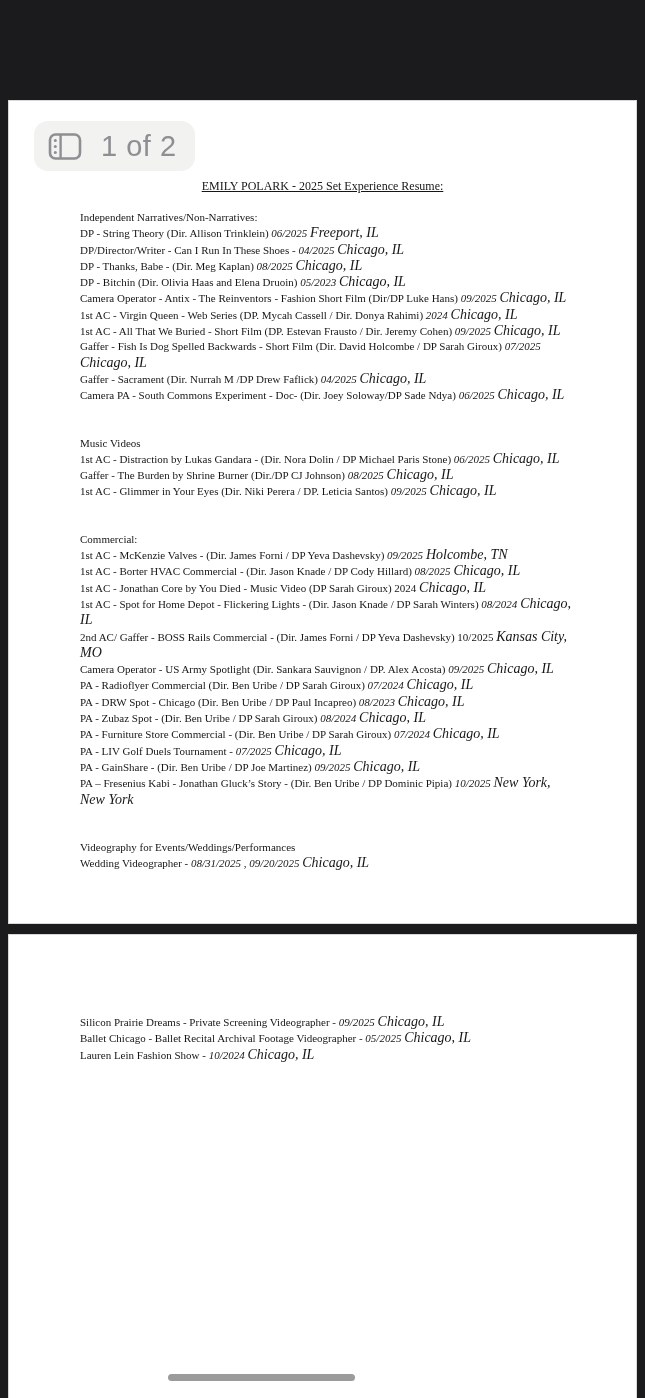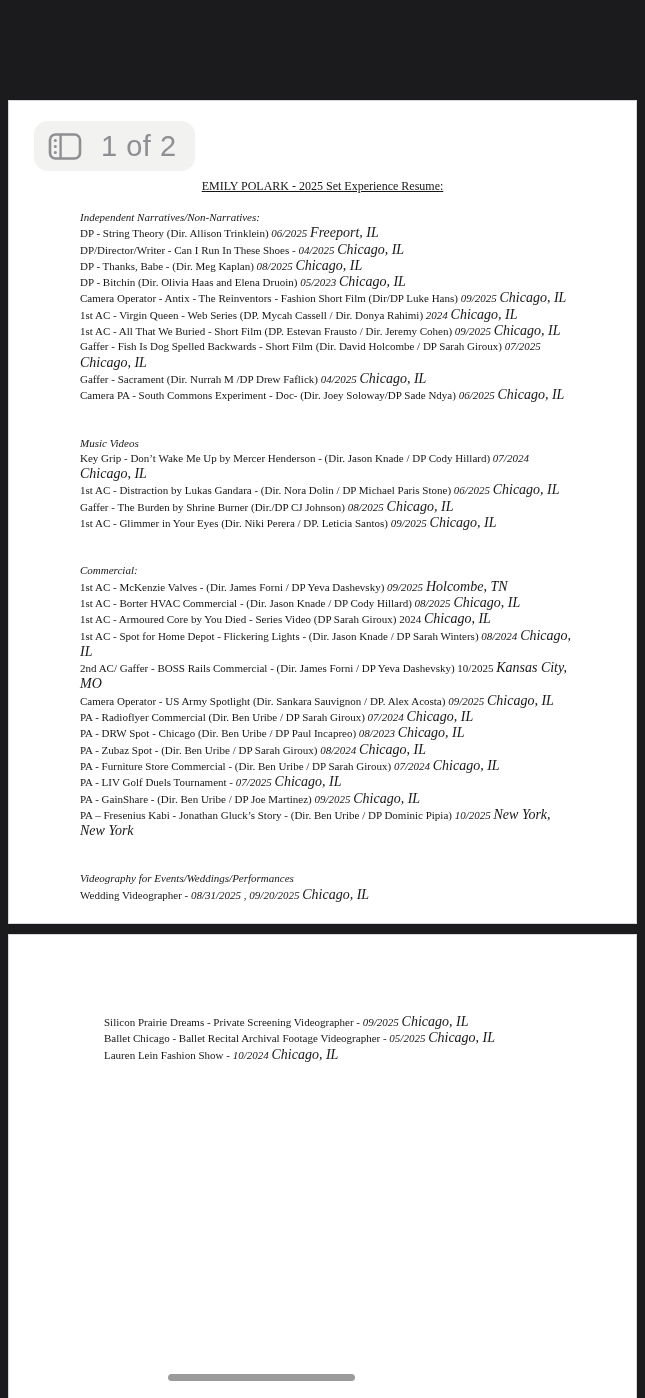--- a/index.html
+++ b/index.html
@@ -47,24 +47,24 @@
     text-decoration: underline;
   }
 
   .content {
     margin-top: 16px;
     padding: 0 58px 0 71px;
     font-size: 11px;
     line-height: 15.3px;
     color: #161616;
   }
-  #page2 .content { margin-top: 0; padding-top: 79px; margin-left: 24px; }
+  #page2 .content { margin-top: 0; padding-top: 79px; }
 
   .section + .section { margin-top: 32px; }
-  .sec-header { font-style: italic; }
+  .sec-header { }
   .entry .date { font-style: italic; }
   .entry .date.roman { font-style: normal; }
   .entry .loc { font-style: italic; font-size: 14px; }
 
   .scroll-indicator {
     position: absolute;
     left: 168px; top: 1374px;
     width: 187px; height: 7px;
     border-radius: 4px;
     background: #9b9b9b;
@@ -100,30 +100,29 @@
           <div class="entry"><span class="main">DP - Bitchin (Dir. Olivia Haas and Elena Druoin) </span><span class="date">05/2023</span> <span class="loc">Chicago, IL</span></div>
           <div class="entry"><span class="main">Camera Operator - Antix - The Reinventors - Fashion Short Film (Dir/DP Luke Hans) </span><span class="date">09/2025</span> <span class="loc">Chicago, IL</span></div>
           <div class="entry"><span class="main">1st AC - Virgin Queen - Web Series (DP. Mycah Cassell / Dir. Donya Rahimi) </span><span class="date">2024</span> <span class="loc">Chicago, IL</span></div>
           <div class="entry"><span class="main">1st AC - All That We Buried - Short Film (DP. Estevan Frausto / Dir. Jeremy Cohen) </span><span class="date">09/2025</span> <span class="loc">Chicago, IL</span></div>
           <div class="entry"><span class="main">Gaffer - Fish Is Dog Spelled Backwards - Short Film (Dir. David Holcombe / DP Sarah Giroux) </span><span class="date">07/2025</span> <span class="loc">Chicago, IL</span></div>
           <div class="entry"><span class="main">Gaffer - Sacrament (Dir. Nurrah M /DP Drew Faflick) </span><span class="date">04/2025</span> <span class="loc">Chicago, IL</span></div>
           <div class="entry"><span class="main">Camera PA - South Commons Experiment - Doc- (Dir. Joey Soloway/DP Sade Ndya) </span><span class="date">06/2025</span> <span class="loc">Chicago, IL</span></div>
         </div>
         <div class="section">
           <div class="sec-header">Music Videos</div>
-          <div class="entry"><span class="main">Key Grip - Don’t Wake Me Up by Mercer Henderson - (Dir. Jason Knade / DP Cody Hillard) </span><span class="date">07/2024</span> <span class="loc">Chicago, IL</span></div>
           <div class="entry"><span class="main">1st AC - Distraction by Lukas Gandara - (Dir. Nora Dolin / DP Michael Paris Stone) </span><span class="date">06/2025</span> <span class="loc">Chicago, IL</span></div>
           <div class="entry"><span class="main">Gaffer - The Burden by Shrine Burner (Dir./DP CJ Johnson) </span><span class="date">08/2025</span> <span class="loc">Chicago, IL</span></div>
           <div class="entry"><span class="main">1st AC - Glimmer in Your Eyes (Dir. Niki Perera / DP. Leticia Santos) </span><span class="date">09/2025</span> <span class="loc">Chicago, IL</span></div>
         </div>
         <div class="section">
           <div class="sec-header">Commercial:</div>
           <div class="entry"><span class="main">1st AC - McKenzie Valves - (Dir. James Forni / DP Yeva Dashevsky) </span><span class="date">09/2025</span> <span class="loc">Holcombe, TN</span></div>
           <div class="entry"><span class="main">1st AC - Borter HVAC Commercial - (Dir. Jason Knade / DP Cody Hillard) </span><span class="date">08/2025</span> <span class="loc">Chicago, IL</span></div>
-          <div class="entry"><span class="main">1st AC - Armoured Core by You Died - Series Video (DP Sarah Giroux) </span><span class="date roman">2024</span> <span class="loc">Chicago, IL</span></div>
+          <div class="entry"><span class="main">1st AC - Jonathan Core by You Died - Music Video (DP Sarah Giroux) </span><span class="date roman">2024</span> <span class="loc">Chicago, IL</span></div>
           <div class="entry"><span class="main">1st AC - Spot for Home Depot - Flickering Lights - (Dir. Jason Knade / DP Sarah Winters) </span><span class="date">08/2024</span> <span class="loc">Chicago, IL</span></div>
           <div class="entry"><span class="main">2nd AC/ Gaffer - BOSS Rails Commercial - (Dir. James Forni / DP Yeva Dashevsky) </span><span class="date roman">10/2025</span> <span class="loc">Kansas City, MO</span></div>
           <div class="entry"><span class="main">Camera Operator - US Army Spotlight (Dir. Sankara Sauvignon / DP. Alex Acosta) </span><span class="date">09/2025</span> <span class="loc">Chicago, IL</span></div>
           <div class="entry"><span class="main">PA - Radioflyer Commercial (Dir. Ben Uribe / DP Sarah Giroux) </span><span class="date">07/2024</span> <span class="loc">Chicago, IL</span></div>
           <div class="entry"><span class="main">PA - DRW Spot - Chicago (Dir. Ben Uribe / DP Paul Incapreo) </span><span class="date">08/2023</span> <span class="loc">Chicago, IL</span></div>
           <div class="entry"><span class="main">PA - Zubaz Spot - (Dir. Ben Uribe / DP Sarah Giroux) </span><span class="date">08/2024</span> <span class="loc">Chicago, IL</span></div>
           <div class="entry"><span class="main">PA - Furniture Store Commercial - (Dir. Ben Uribe / DP Sarah Giroux) </span><span class="date">07/2024</span> <span class="loc">Chicago, IL</span></div>
           <div class="entry"><span class="main">PA - LIV Golf Duels Tournament - </span><span class="date">07/2025</span> <span class="loc">Chicago, IL</span></div>
           <div class="entry"><span class="main">PA - GainShare - (Dir. Ben Uribe / DP Joe Martinez) </span><span class="date">09/2025</span> <span class="loc">Chicago, IL</span></div>
           <div class="entry"><span class="main">PA – Fresenius Kabi - Jonathan Gluck’s Story - (Dir. Ben Uribe / DP Dominic Pipia) </span><span class="date">10/2025</span> <span class="loc">New York, New York</span></div>

